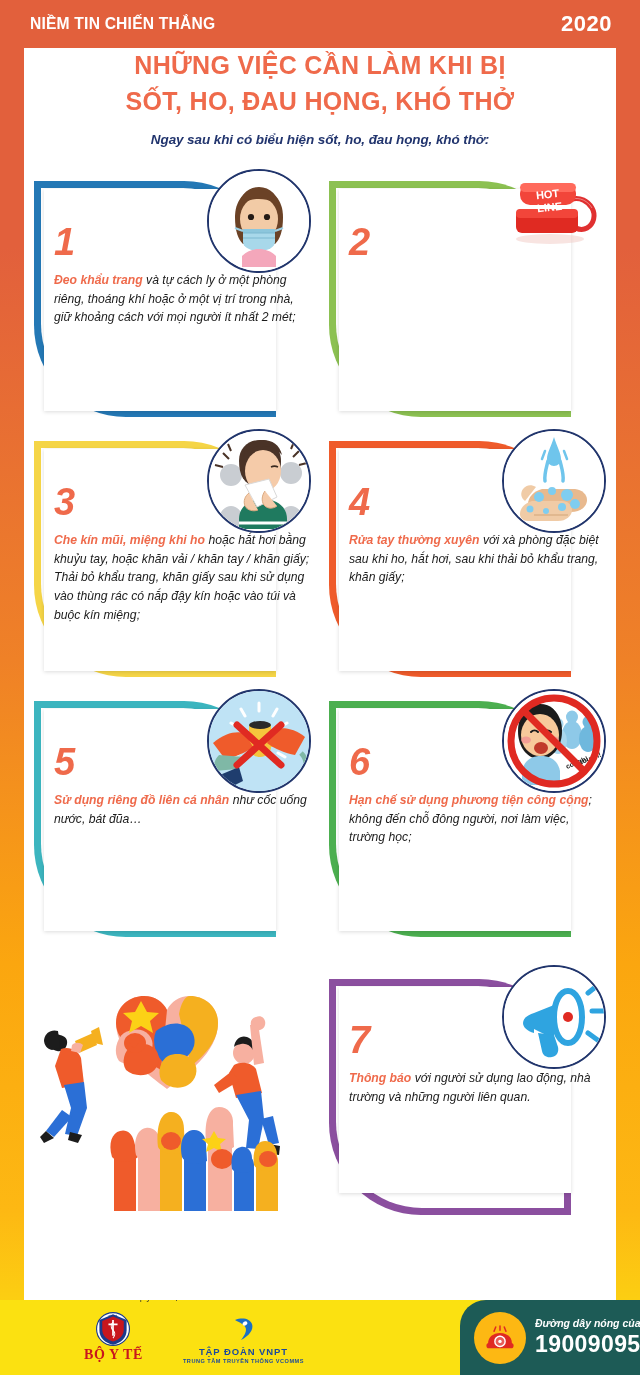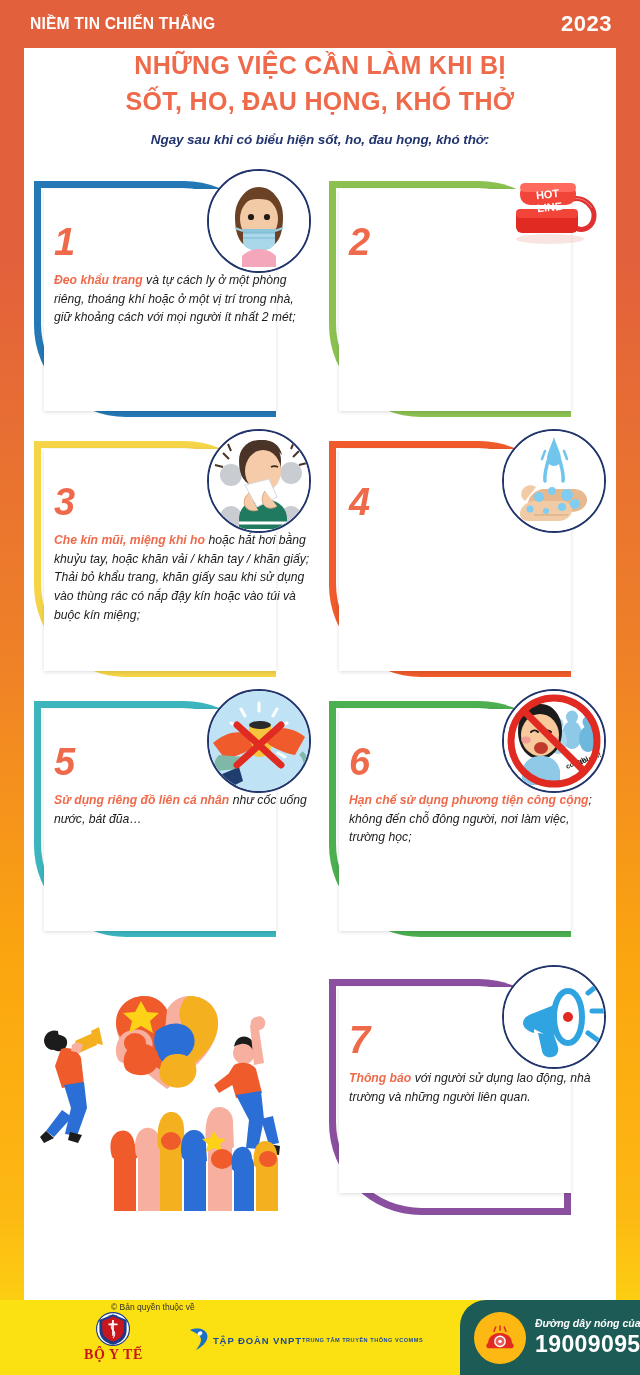--- a/index.html
+++ b/index.html
@@ -223,21 +223,21 @@
   .moh .seal svg { display:block; width:100%; height:100%; }
   .moh .moh-name {
     color: #c8161d;
     font-family: "Liberation Serif", serif;
     font-size: 14px;
     font-weight: bold;
     letter-spacing: 0.6px;
   }
   .vnpt-wrap {
     display: flex;
-    flex-direction: row;
+    flex-direction: column;
     align-items: center;
     position: relative;
     padding-top: 4px;
   }
   .copyright {
     position: absolute;
     top: -19px;
     left: -72px;
     white-space: nowrap;
     color: #33312b;
@@ -294,21 +294,21 @@
     letter-spacing: 0.4px;
   }
 </style>
 </head>
 <body>
 
 <div class="page">
 
   <div class="top-band">
     <div class="kicker">NIỀM TIN CHIẾN THẮNG</div>
-    <div class="year">2023</div>
+    <div class="year">2020</div>
   </div>
 
   <div class="canvas">
 
     <div class="title-block">
       <div class="title-line">NHỮNG VIỆC CẦN LÀM KHI BỊ</div>
       <div class="title-line">SỐT, HO, ĐAU HỌNG, KHÓ THỞ</div>
       <div class="subtitle">Ngay sau khi có biểu hiện sốt, ho, đau họng, khó thở:</div>
     </div>
 
@@ -379,20 +379,21 @@
             <path d="M20 28l-6-6M22 20l-3-7M14 36l-8-2" stroke="#4a3327" stroke-width="2" fill="none"></path>
             <path d="M84 26l6-6M82 18l3-7M90 34l8-2" stroke="#4a3327" stroke-width="2" fill="none"></path>
           </svg>
         </div>
       </div>
 
       <div class="card">
         <div class="leaf" style="--accent:#ef5b2b"></div>
         <div class="panel"></div>
         <div class="num">4</div>
+        <div class="copy"><b>Rửa tay thường xuyên</b><span> với xà phòng đặc biệt sau khi ho, hắt hơi, sau khi thải bỏ khẩu trang, khăn giấy;</span></div>
         <div class="medallion">
           <svg viewBox="0 0 100 100">
             <rect width="100" height="100" fill="#ffffff"></rect>
             <path d="M50 6c-3 10-7 16-7 22a7 7 0 0014 0c0-6-4-12-7-22z" fill="#6fc5ec"></path>
             <path d="M44 30c-2 8-4 14-3 20M56 30c2 8 4 14 3 20" stroke="#6fc5ec" stroke-width="3.5" fill="none" stroke-linecap="round"></path>
             <path d="M38 58c-8 2-14 8-14 15 0 5 4 8 9 8h34c9 0 16-5 16-12 0-6-5-10-12-11z" fill="#e8b98e"></path>
             <path d="M32 56c-5-3-10-2-13 2s-2 9 2 12" fill="#f0cba6"></path>
             <path d="M28 70c-7 2-12 7-12 13 0 4 3 7 8 7h30c8 0 14-5 14-11 0-5-4-9-10-9z" fill="#f0cba6"></path>
             <path d="M30 84h34" stroke="#ddb287" stroke-width="1.4" fill="none"></path>
             <circle cx="35" cy="66" r="5" fill="#7fcdf0"></circle>

